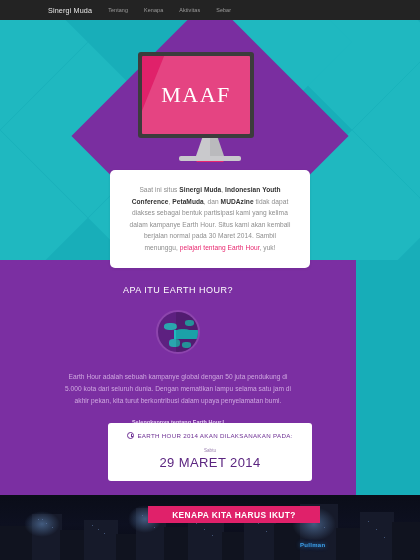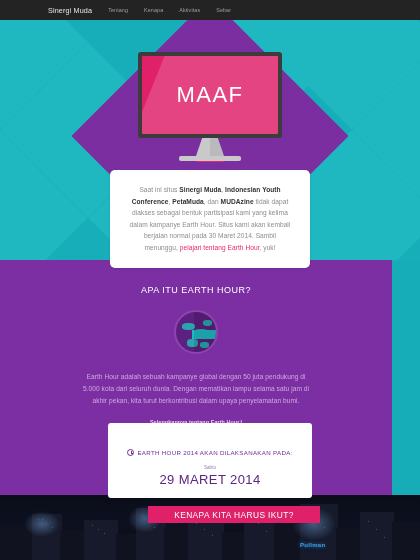--- a/index.html
+++ b/index.html
@@ -40,22 +40,22 @@
   }
   .purple-dia{
     position:absolute; left:112px; top:18px;
     width:196px; height:196px; background:#7a2ea0;
     transform:rotate(45deg);
   }
 
   
   .monitor{ position:absolute; left:138px; top:32px; width:144px; z-index:5; }
   .mon-frame{
-    width:144px; height:86px; background:#3c3c3c; border-radius:3px;
-    padding:4px; position:relative;
+    width:116px; height:86px; background:#3c3c3c; border-radius:3px;
+    padding:4px; position:relative;font-family:Liberation Serif, serif;
   }
   .mon-screen{
     width:100%; height:100%; background:#e0216a; border-radius:1px;
     position:relative; overflow:hidden;
     display:flex; align-items:center; justify-content:center;
   }
   .mon-screen:before{
     content:""; position:absolute; top:-30%; left:8%;
     width:140%; height:180%; background:rgba(255,255,255,.16);
     transform:rotate(22deg);
@@ -90,21 +90,21 @@
   }
   .notice p{
     font-size:6.6px; line-height:1.75; color:#8d8d8d;
     text-align:center; letter-spacing:.05px;
   }
   .notice b{ color:#333; font-weight:bold; }
   .notice .lnk{ color:#e8266e; }
 
   
   .purple{
-    position:absolute; top:260px; left:0; width:392px; height:235px;
+    position:absolute; top:260px; left:0; width:356px; height:235px;
     background:#7b2fa2;
   }
   .sec-title{
     text-align:center; color:#fff; font-size:9px; letter-spacing:.5px;
     padding-top:25px;
   }
   .globe-wrap{ display:flex; justify-content:center; margin-top:15px; }
   .globe{
     width:44px; height:44px; border-radius:50%;
     background:#5d2080; position:relative; overflow:hidden;
@@ -131,21 +131,21 @@
   .eh-link{
     display:block; text-align:center; margin-top:11px;
     color:#e8cff5; font-size:5.4px; font-weight:bold; letter-spacing:.1px;
     cursor:pointer;
   }
   .ext{ font-size:5px; margin-left:1px; }
 
   
   .datecard{
     position:absolute; left:108px; top:423px; width:204px;
-    background:#fff; border-radius:3px; padding:26px 10px 11px;
+    background:#fff; border-radius:3px; padding:9px 10px 11px;
     z-index:25;
   }
   .dc-head{
     text-align:center; color:#6d2f93; font-size:6.2px;
     letter-spacing:.3px; display:flex; align-items:center;
     justify-content:center; gap:3px;
   }
   .clock-ico{
     width:7px; height:7px; border:1px solid #6d2f93; border-radius:50%;
     position:relative; display:inline-block;
@@ -179,20 +179,21 @@
   .bld.lit{ background:#161a2a; }
   .win{ position:absolute; width:1px; height:1px; background:#5f7aa8; opacity:.6; }
   .glow{
     position:absolute; border-radius:50%;
     background:radial-gradient(rgba(120,170,230,.45), rgba(120,170,230,0) 70%);
   }
   .banner{
     position:absolute; left:148px; top:11px; width:172px; height:17px;
     background:#e0216a; display:flex; align-items:center; justify-content:center;
     z-index:10;
+    font-weight:bold;
   }
   .banner span{ color:#fff; font-size:8.4px; letter-spacing:.4px; }
   .pullman{
     position:absolute; left:300px; top:47px; color:#3c9fe8;
     font-size:6px; font-weight:bold; letter-spacing:.3px;
     text-shadow:0 0 4px #2a7fd0; z-index:9;
   }
 </style>
 </head>
 <body>

